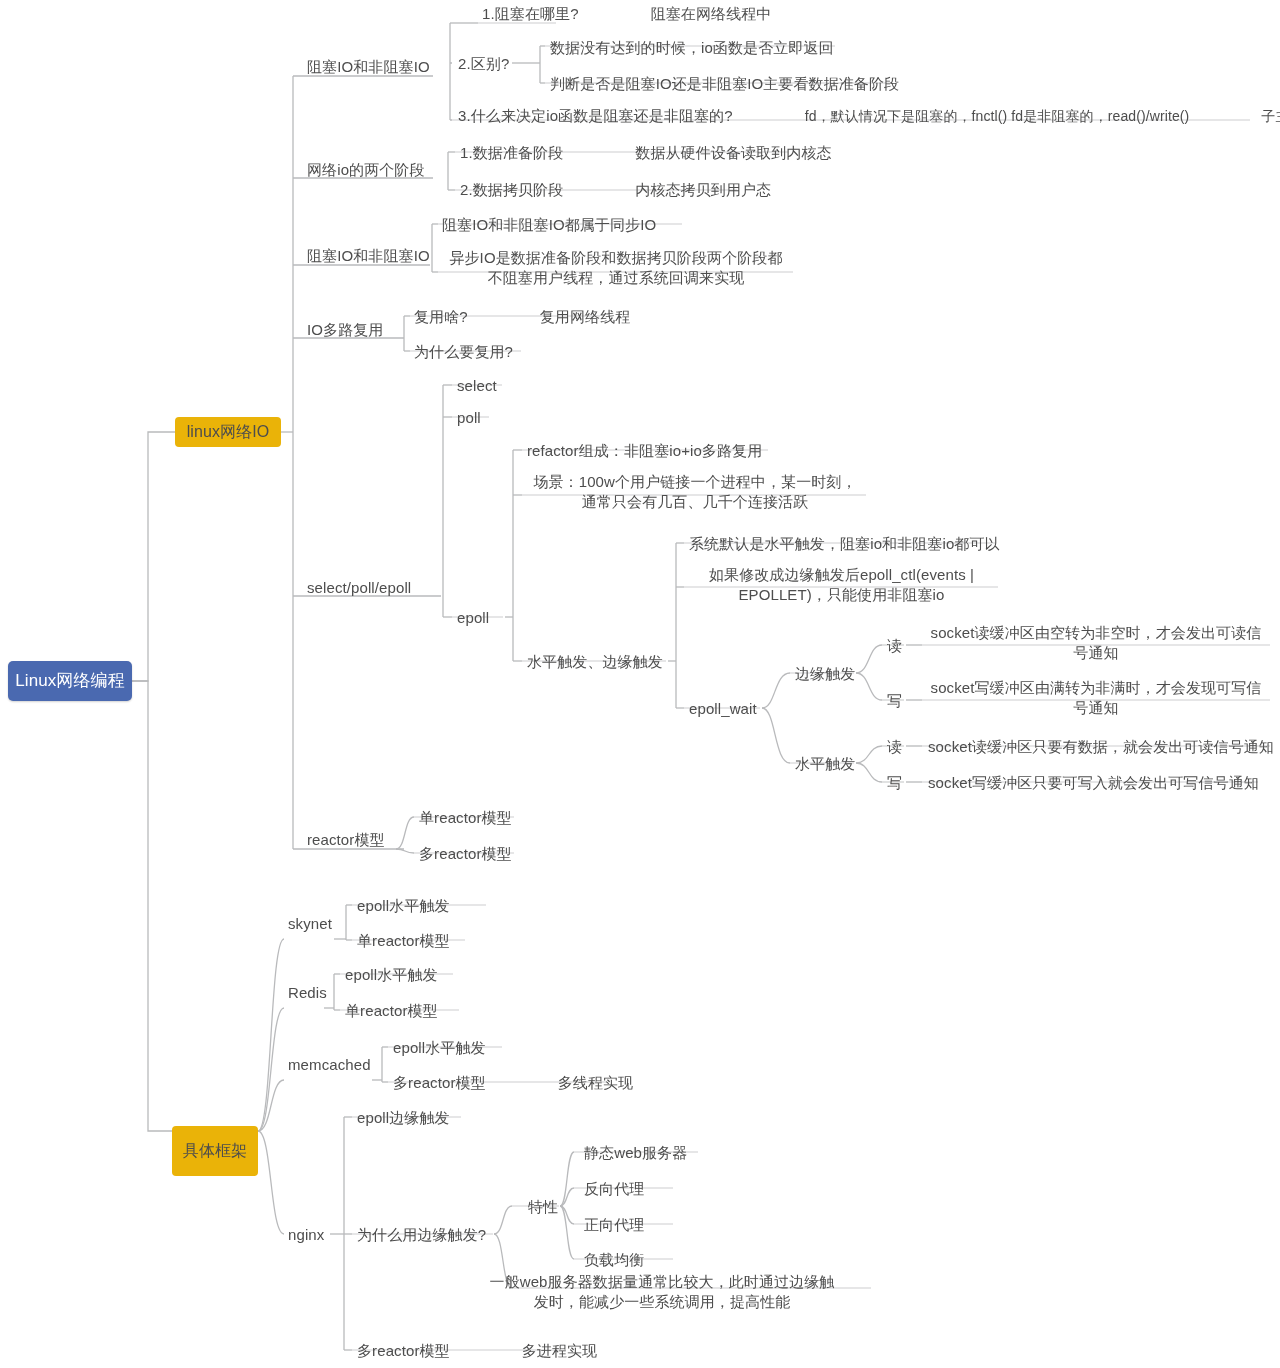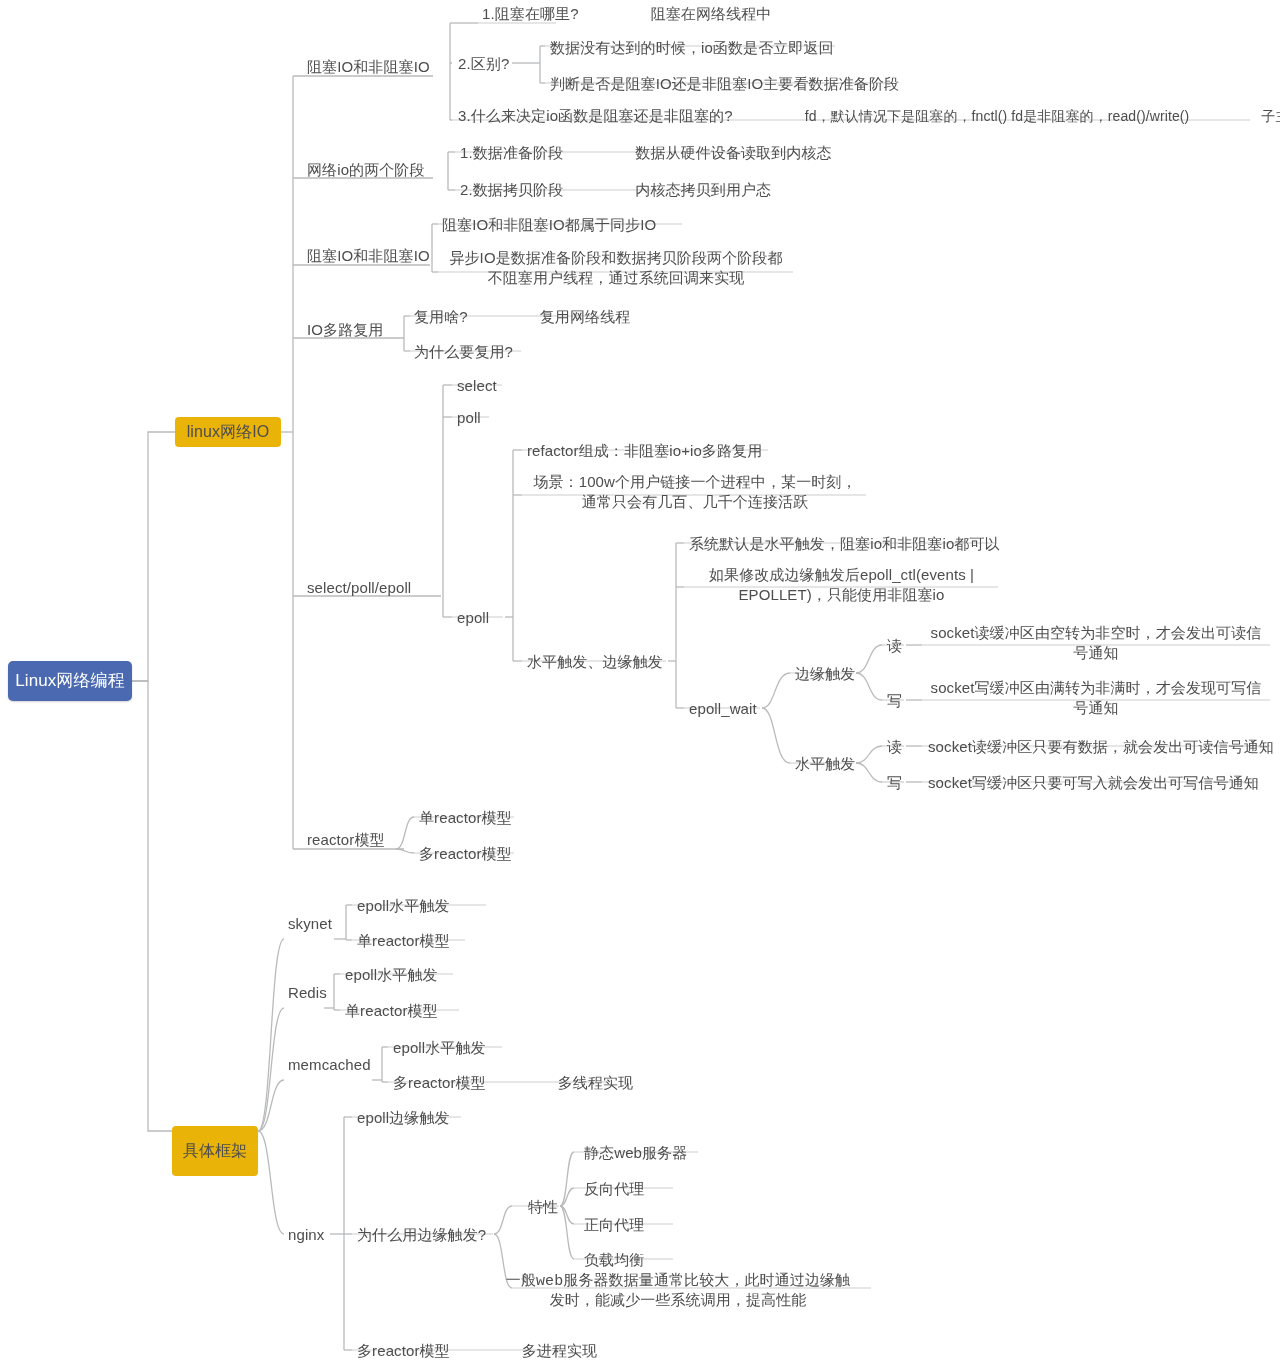--- a/index.html
+++ b/index.html
@@ -307,15 +307,15 @@
     <span class="a">多reactor模型</span>
     <span class="b">多进程实现</span>
   </div>
 
   <div class="node leaf" style="left:524px; top:1195px;">特性</div>
   <div class="node leaf" style="left:580px; top:1141px;">静态web服务器</div>
   <div class="node leaf" style="left:580px; top:1177px;">反向代理</div>
   <div class="node leaf" style="left:580px; top:1213px;">正向代理</div>
   <div class="node leaf" style="left:580px; top:1248px;">负载均衡</div>
 
-  <div class="node leaf multiline" style="left:500px; top:1270px; width:356px;font-family:Liberation Mono, monospace;">一般web服务器数据量通常比较大，此时通过边缘触发时，能减少一些系统调用，提高性能</div>
+  <div class="node leaf multiline" style="left:484px; top:1270px; width:356px;">一般web服务器数据量通常比较大，此时通过边缘触发时，能减少一些系统调用，提高性能</div>
 
 </div>
 
 </body></html>

